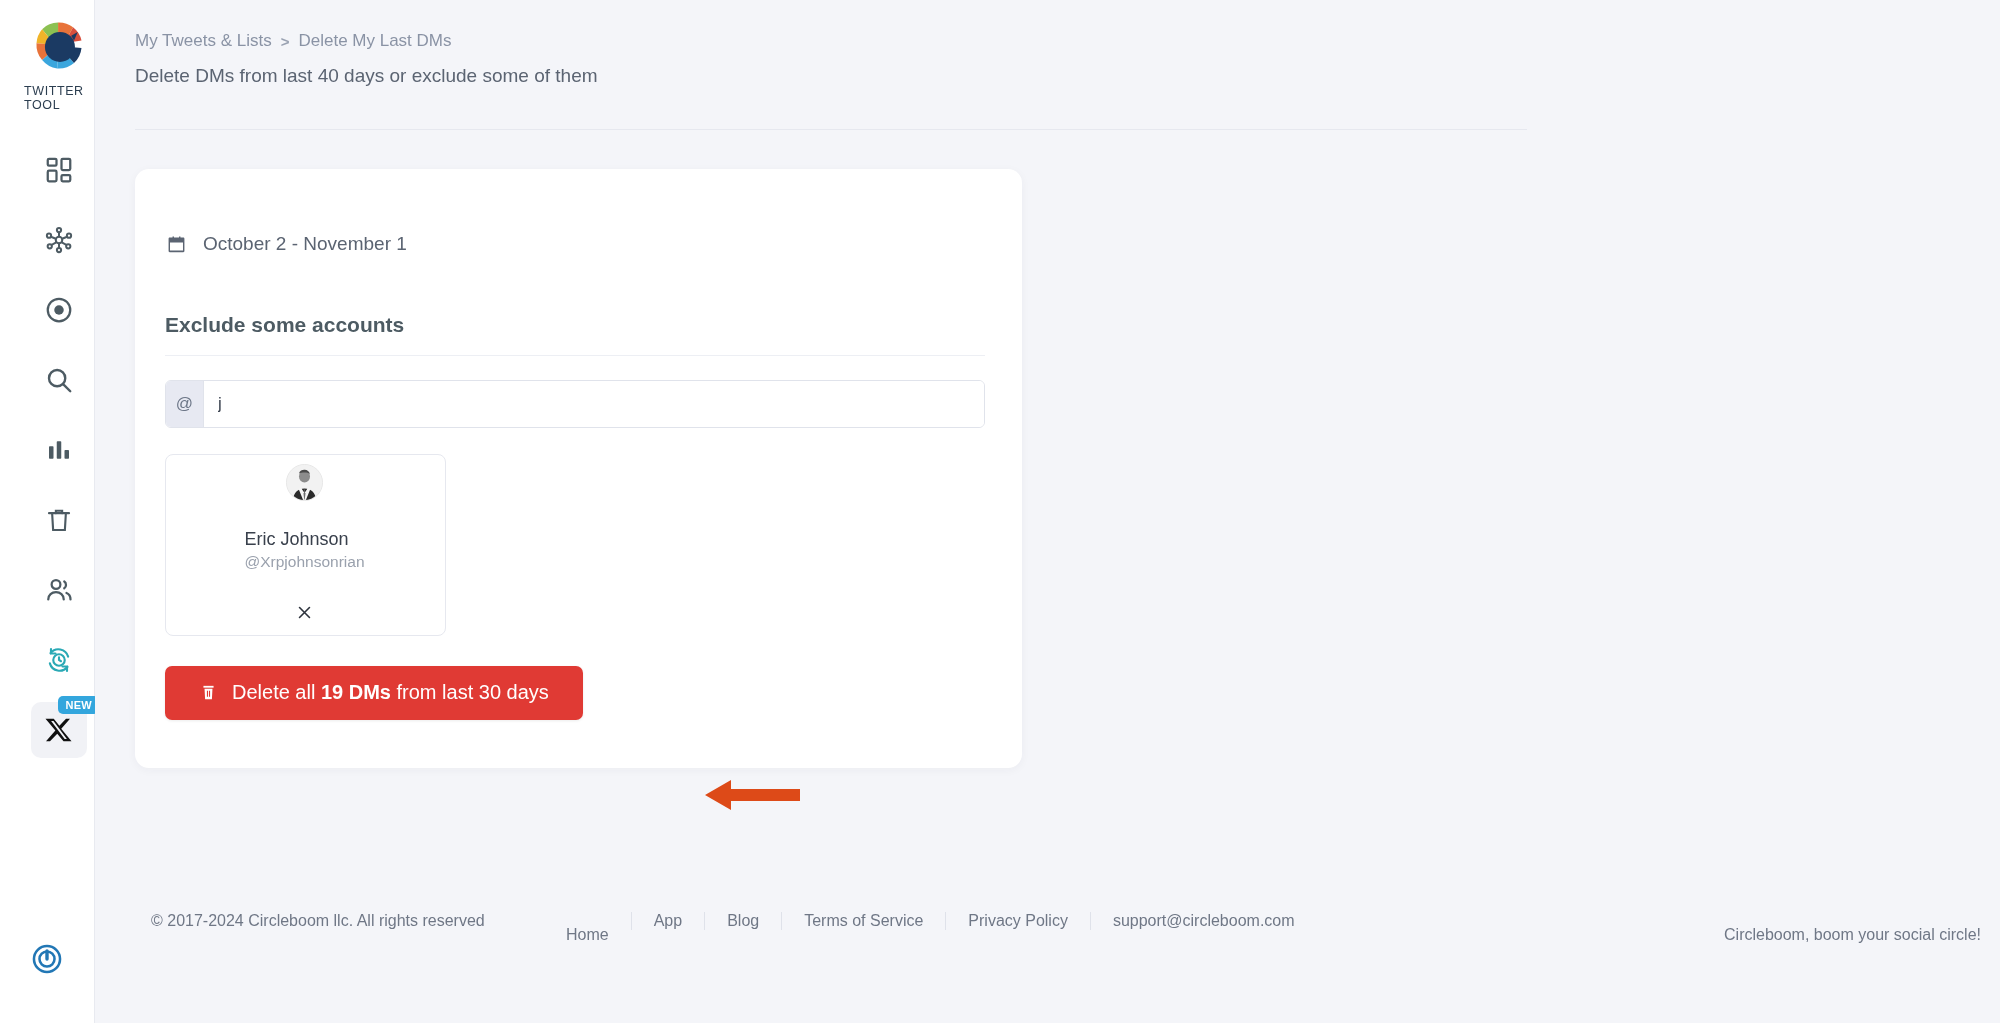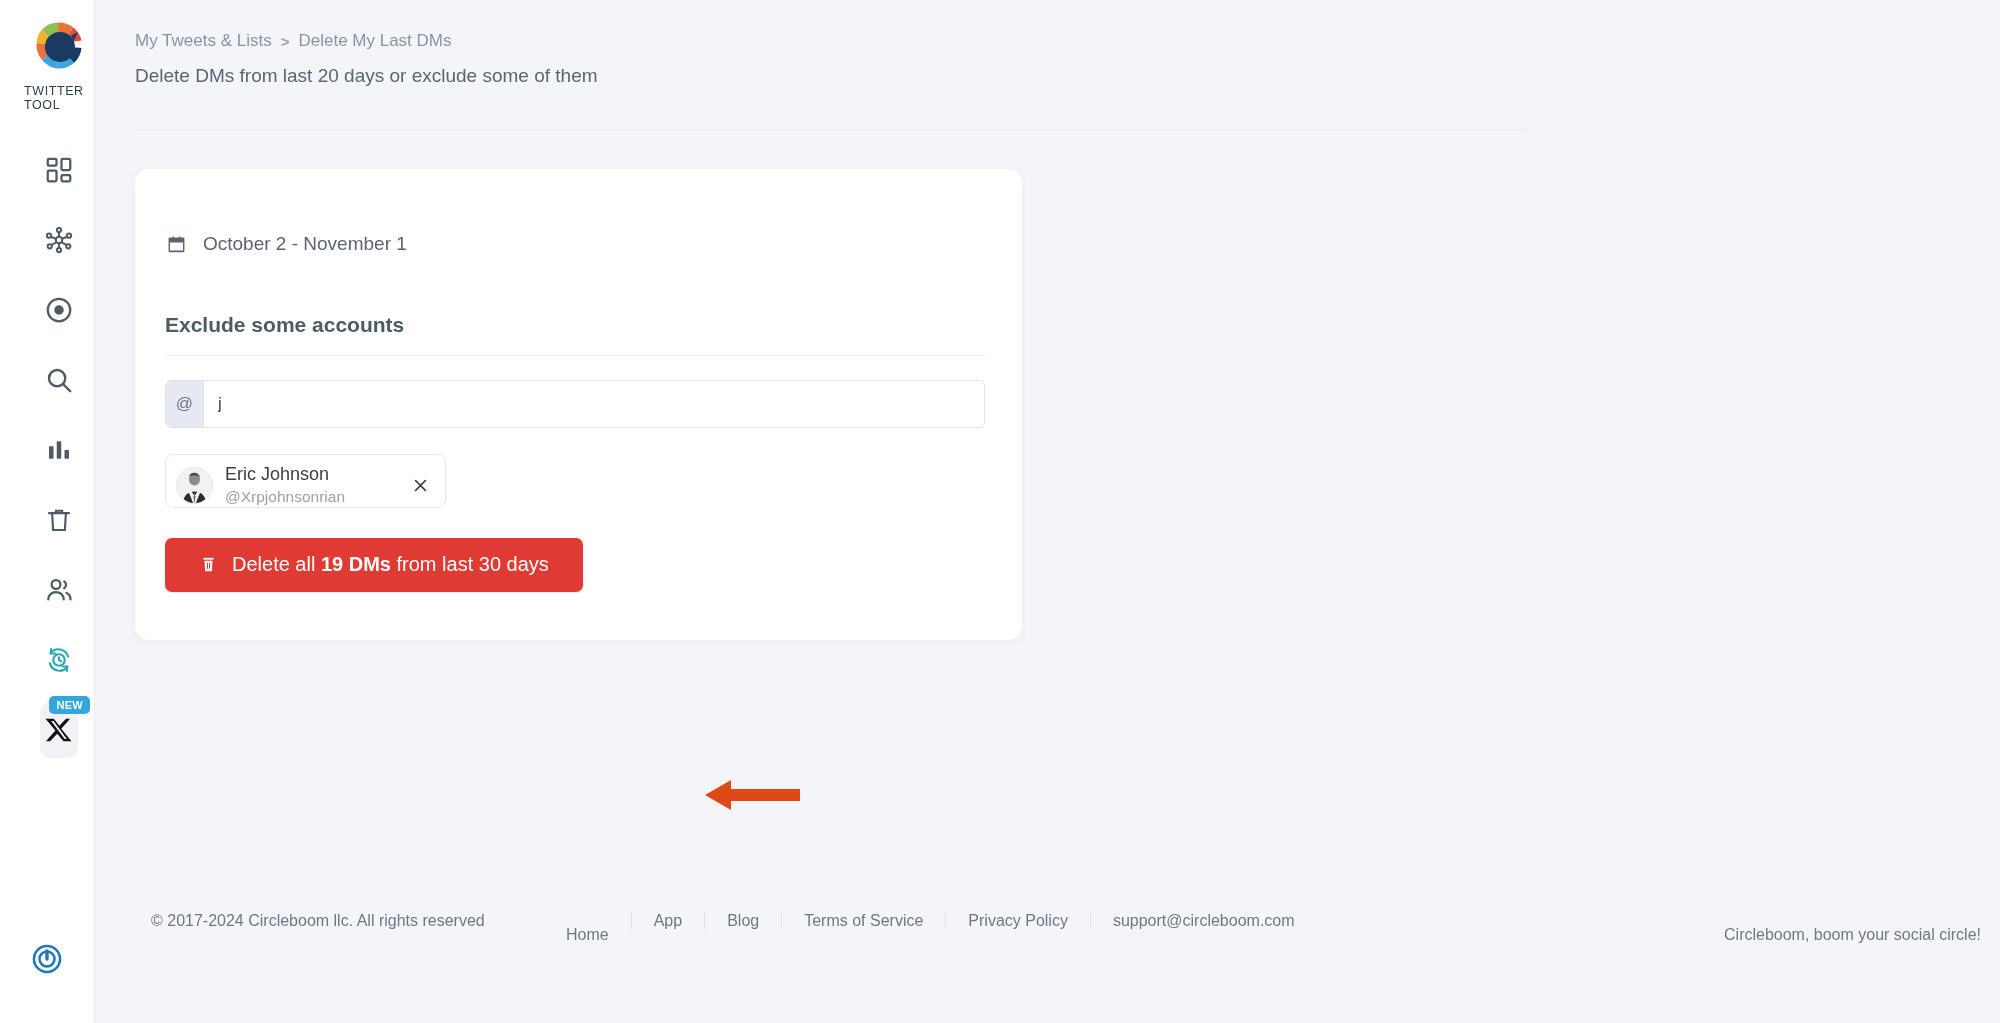--- a/index.html
+++ b/index.html
@@ -23,21 +23,21 @@
   }
   .logo-wrap { margin-top: 16px; display:flex; flex-direction:column; align-items:center; }
   .logo-mark { width: 60px; height: 60px; }
   .logo-text {
     margin-top: 8px;
     font-size: 12.5px; letter-spacing: 0.6px;
     color: #2c3e50; font-weight: 400;
   }
   .nav { margin-top: 30px; width: 100%; display: flex; flex-direction: column; align-items: center; }
   .nav-item {
-    width: 38px; height: 56px;
+    width: 56px; height: 56px;
     display: flex; align-items: center; justify-content: center;
     margin-bottom: 14px;
     border-radius: 10px;
     cursor: pointer;
     position: relative;
   }
   .nav-item.active-x { background: #f1f2f6; }
   .nav-item svg { display: block; }
   .badge-new {
     position: absolute; top: -6px; right: -12px;
@@ -127,24 +127,25 @@
     flex: 1; border: 0; outline: none; padding: 0 14px;
     font-size: 17px; color: #3b4350;
     font-family: "Liberation Sans", sans-serif;
     background: #fff;
   }
 
   .chip {
     margin-top: 26px; margin-left: 2px;
     display: inline-flex; align-items: center;
     border: 1px solid #e6e8ef; border-radius: 8px;
-    padding: 9px 12px 0 10px;
+    padding: 9px 12px 9px 10px;
     background: #fff;
-    gap: 12px;
+    gap: 28px;
     width: 281px;
+    flex-direction: column;
   }
   .chip-avatar {
     width: 37px; height: 37px; border-radius: 50%;
     flex: 0 0 37px;
     overflow: hidden; position: relative;
     background: #efefef;
     border: 1px solid #e7e7e7;
   }
   .chip-names { flex: 1; min-width: 0; }
   .chip-name { font-size: 18px; color: #39404c; line-height: 1.2; }
@@ -309,21 +310,21 @@
   </aside>
 
   <main class="main">
 
     <div class="breadcrumb">
       <span class="crumb">My Tweets &amp; Lists</span>
       <span class="sep">&gt;</span>
       <span class="crumb">Delete My Last DMs</span>
     </div>
 
-    <div class="page-subtitle">Delete DMs from last 20 days or exclude some of them</div>
+    <div class="page-subtitle">Delete DMs from last 40 days or exclude some of them</div>
 
     <div class="header-divider"></div>
 
     <section class="card">
 
 
       <div class="daterow">
         <svg width="19" height="19" viewBox="0 0 24 24" fill="#5b6472">
           <path d="M7 1.8h1.8v2.1H7zM15.2 1.8H17v2.1h-1.8z"></path>
           <path d="M3.4 3.3h17.2c.8 0 1.4.6 1.4 1.4v15.6c0 .8-.6 1.4-1.4 1.4H3.4c-.8 0-1.4-.6-1.4-1.4V4.7c0-.8.6-1.4 1.4-1.4zm.4 6.2v10.1h16.4V9.5z" fill-rule="evenodd"></path>

